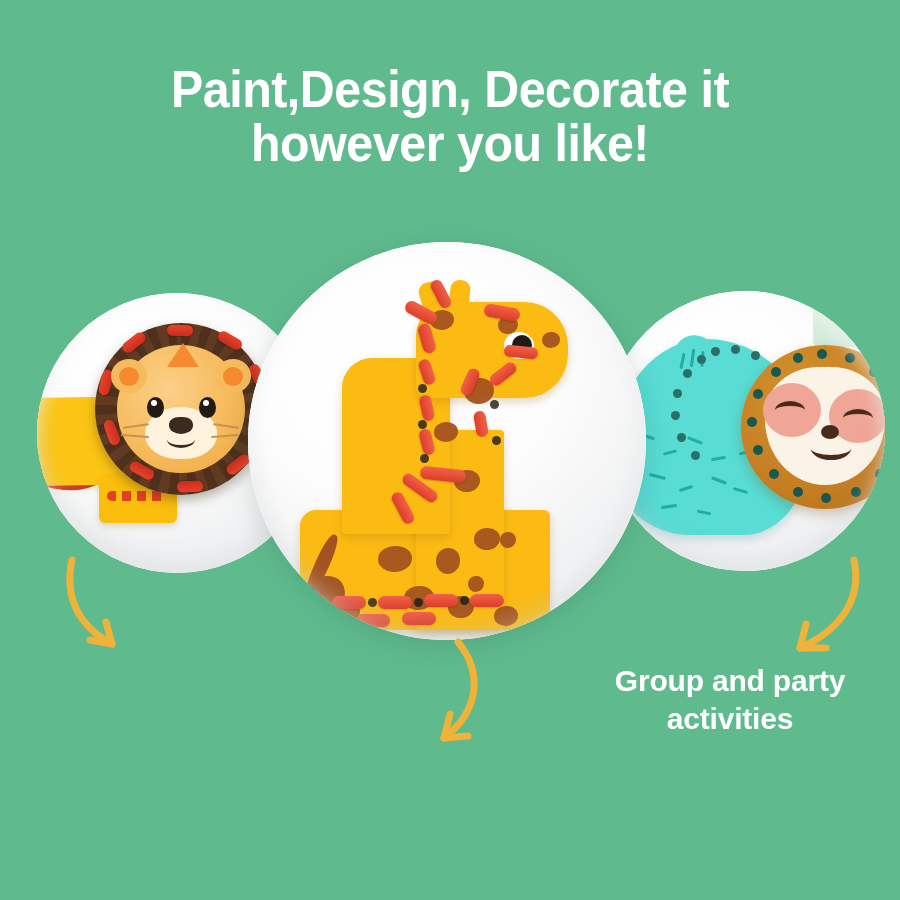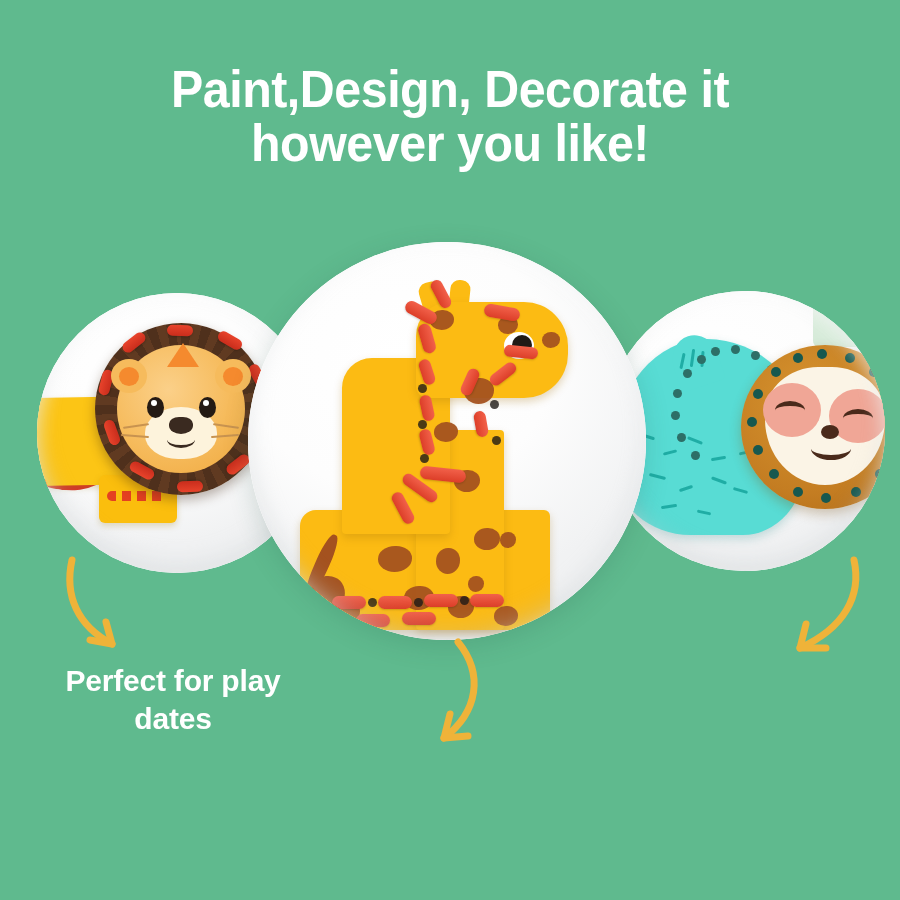--- a/index.html
+++ b/index.html
@@ -450,18 +450,18 @@
   <svg class="arrow" id="arrow-center" viewBox="0 0 130 122">
     <path d="M60 6 C86 38, 80 76, 46 102" stroke="#EFB339" stroke-width="7" fill="none" stroke-linecap="round"></path>
     <path d="M46 102 L70 100 M46 102 L52 78" stroke="#EFB339" stroke-width="7" fill="none" stroke-linecap="round"></path>
   </svg>
 
   <svg class="arrow" id="arrow-right" viewBox="0 0 120 120">
     <path d="M96 12 C104 48, 86 80, 42 100" stroke="#EFB339" stroke-width="7" fill="none" stroke-linecap="round"></path>
     <path d="M42 100 L68 100 M42 100 L48 76" stroke="#EFB339" stroke-width="7" fill="none" stroke-linecap="round"></path>
   </svg>
 
-  <div class="caption" id="caption-left">Perfect for play
-dates</div>
-
-
+
+
+  <div class="caption" id="caption-right">Group and party
+activities</div>
 
 </div>
 
 </body></html>

